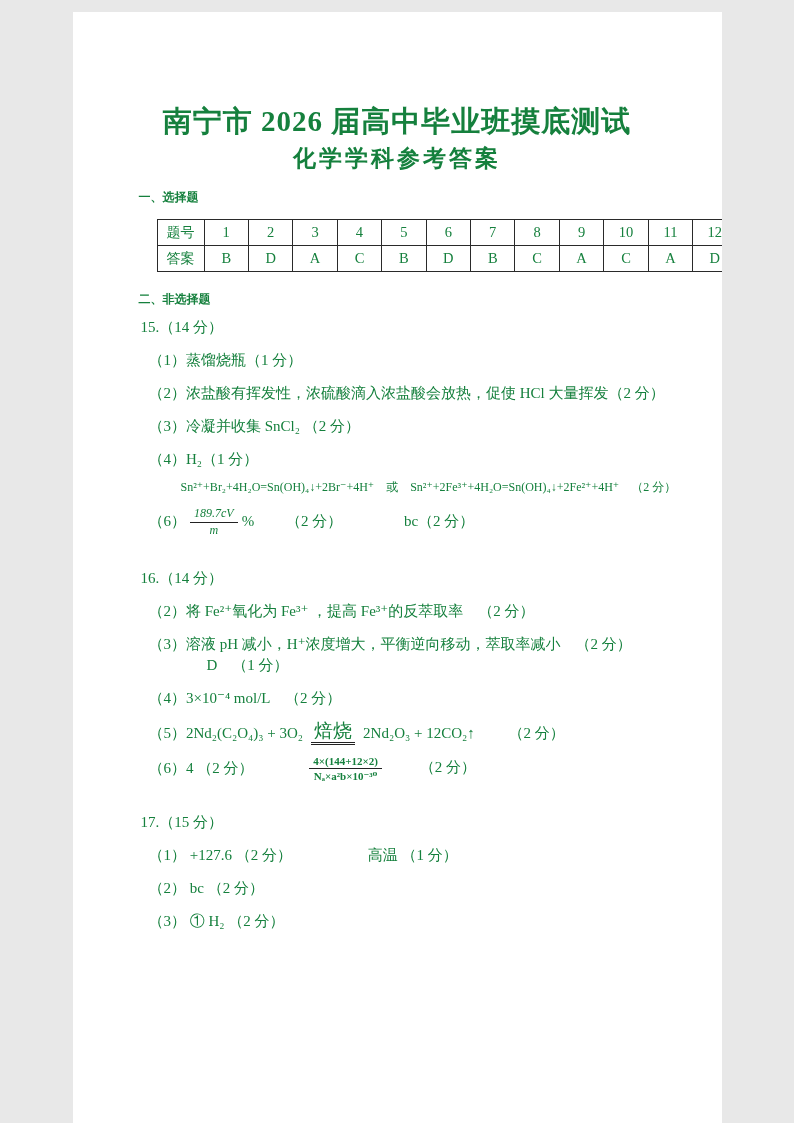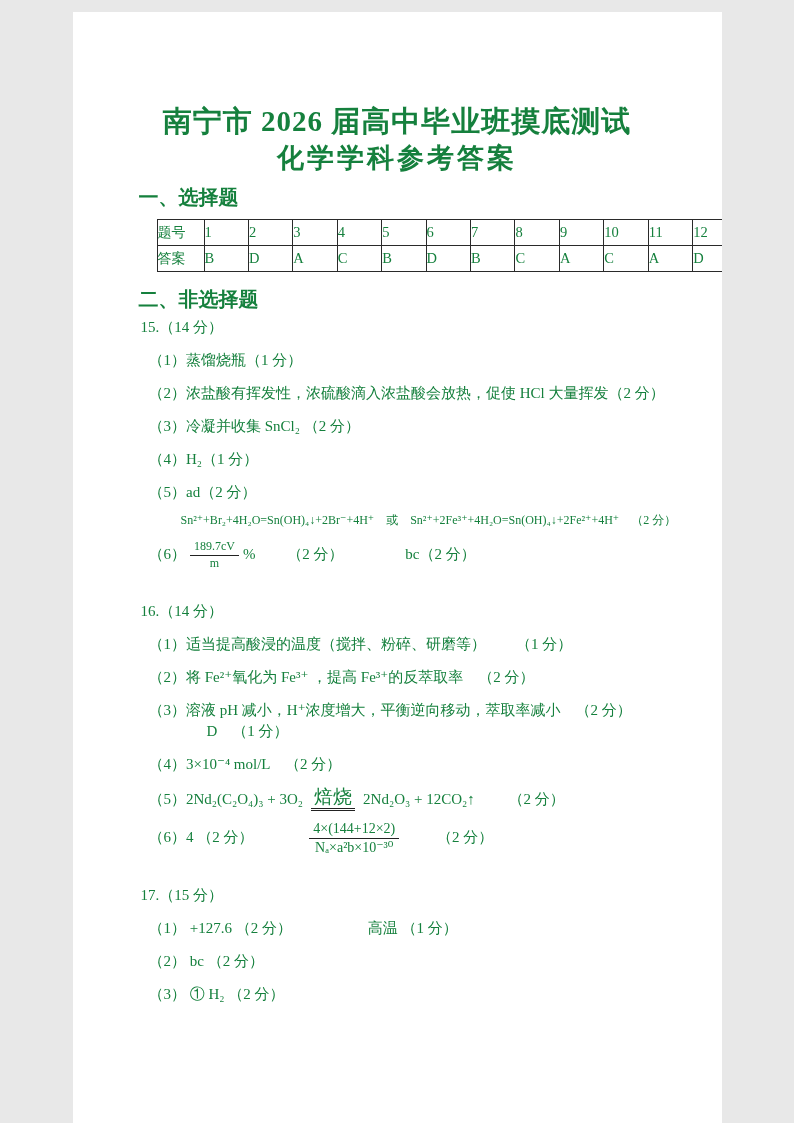--- a/index.html
+++ b/index.html
@@ -3,44 +3,44 @@
 <meta charset="utf-8">
 <style>
   html,body { margin:0; padding:0; background:#e8e8e8; }
   .page {
     width:649px; height:1123px; margin:12px auto; background:#ffffff;
     font-family:"Liberation Serif","DejaVu Serif",serif; color:#15803d;
     position:relative; overflow:hidden; box-sizing:border-box;
   }
   .titles { padding-top:90px; text-align:center; font-weight:700; }
   .t1 { font-size:29px; line-height:38px; letter-spacing:1px; }
-  .t2 { font-size:27px; line-height:37px; letter-spacing:3px; }
+  .t2 { font-size:23px; line-height:37px; letter-spacing:3px; }
   .content { padding:0 40px 0 66px; font-size:15px; }
-  .sec-head { font-weight:700; font-size:20px; line-height:21px; margin-top:10px; }
+  .sec-head { font-weight:700; font-size:12px; line-height:21px; margin-top:10px; }
   .sec-head.second { margin-top:17px; }
   table.ans-table { border-collapse:collapse; table-layout:fixed; width:670px; margin:11px 0 0 18px; }
   table.ans-table td {
-    border:1px solid #2a2a2a; height:25px; 
+    border:1px solid #2a2a2a; height:25px; text-align:center;
     font-size:14.5px; padding:0; overflow:hidden;
   }
   table.ans-table td.lab { width:46px; font-size:14px; }
   .qhead { margin-top:7px; line-height:21px; padding-left:2px; }
   .ln { margin-top:12px; line-height:21px; padding-left:10px; }
   .ln.eqline { padding-left:42px; font-size:12px; margin-top:7px; }
   .ln.tall { margin-top:9px; }
   .gap-q { margin-top:30px; }
   .gap-q17 { margin-top:29px; }
   .frac {
     display:inline-block; vertical-align:middle; text-align:center;
     font-size:12px; line-height:1.15; margin:0 4px;
   }
   .frac .num { display:block; padding:0 4px 1px; border-bottom:1px solid #222; }
   .frac .den { display:block; padding-top:1px; }
-  .frac.bold { font-weight:400; font-size:14px; }
-  .it { }
+  .frac.bold { font-weight:700; font-size:11px; }
+  .it { font-style:italic; }
   .cond {
     display:inline-block; font-size:19px; border-bottom:3px double #222;
     padding:0 3px 1px; margin:0 8px; position:relative; top:-1px;
   }
   .sp-md { margin-left:28px; }
   .sp-lg { margin-left:58px; }
   .sp-xl { margin-left:72px; }
   .sp-frac { margin-left:52px; }
   .sp-sc { margin-left:30px; }
 </style>
@@ -97,30 +97,28 @@
       </tbody>
     </table>
 
     <div class="sec-head second">二、非选择题</div>
 
     <div class="qhead">15.（14 分）</div>
     <div class="ln">（1）蒸馏烧瓶（1 分）</div>
     <div class="ln">（2）浓盐酸有挥发性，浓硫酸滴入浓盐酸会放热，促使 HCl 大量挥发（2 分）</div>
     <div class="ln">（3）冷凝并收集 SnCl₂ （2 分）</div>
     <div class="ln">（4）H₂（1 分）</div>
-    <div class="ln">（5）ad（2 分）</div>
     <div class="ln eqline">Sn²⁺+Br₂+4H₂O=Sn(OH)₄↓+2Br⁻+4H⁺　或　Sn²⁺+2Fe³⁺+4H₂O=Sn(OH)₄↓+2Fe²⁺+4H⁺　（2 分）</div>
     <div class="ln tall">
       <span>（6）</span><span class="frac"><span class="num it">189.7cV</span><span class="den it">m</span></span><span>%</span>
       <span class="sp-md">（2 分）</span>
       <span class="sp-lg">bc（2 分）</span>
     </div>
 
     <div class="qhead gap-q">16.（14 分）</div>
-    <div class="ln">（1）适当提高酸浸的温度（搅拌、粉碎、研磨等）　　（1 分）</div>
     <div class="ln">（2）将 Fe²⁺氧化为 Fe³⁺ ，提高 Fe³⁺的反萃取率　（2 分）</div>
     <div class="ln">
       <span>（3）溶液 pH 减小，H⁺浓度增大，平衡逆向移动，萃取率减小　（2 分）</span>
       <span class="sp-lg">D　（1 分）</span>
     </div>
     <div class="ln">（4）3×10⁻⁴  mol/L　（2 分）</div>
     <div class="ln">
       <span>（5）2Nd₂(C₂O₄)₃ + 3O₂</span><span class="cond">焙烧</span><span>2Nd₂O₃ + 12CO₂↑</span>
       <span class="sp-sc">（2 分）</span>
     </div>

